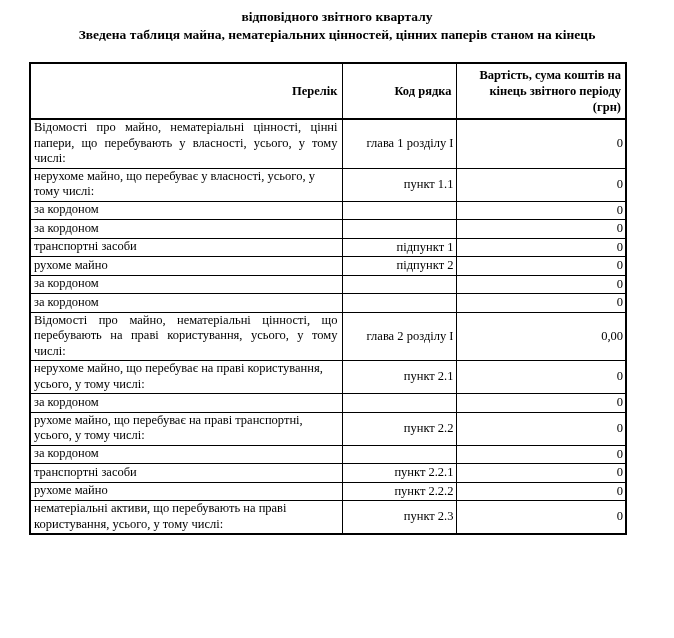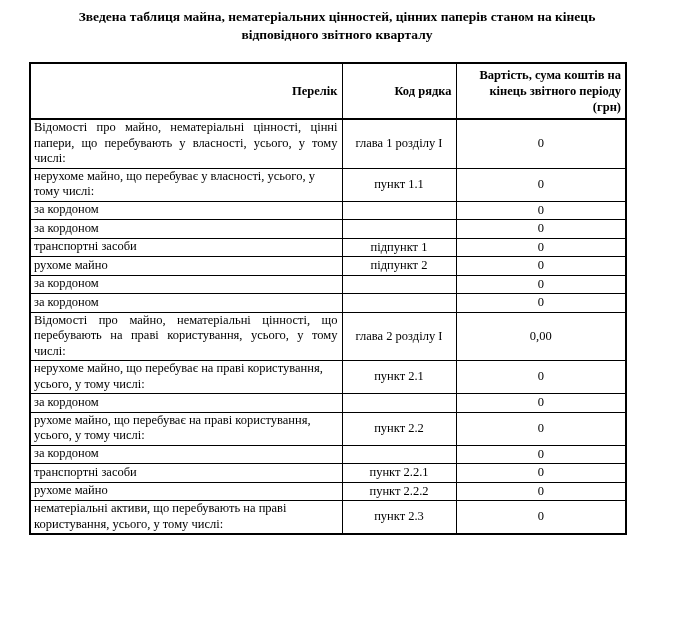--- a/index.html
+++ b/index.html
@@ -48,32 +48,32 @@
   }
   td.label {
     text-align: left;
     padding: 0 4px 1px 3px;
   }
   td.label.justify {
     text-align: justify;
     text-justify: inter-word;
   }
   td.code, td.value {
-    text-align: center;
+    text-align: right;
     padding: 1px 2px;
   }
 </style>
 </head>
 <body>
 
 <div class="page">
 
   <div class="doc-title">
+    <div>відповідного звітного кварталу</div>
     <div>Зведена таблиця майна, нематеріальних цінностей, цінних паперів станом на кінець</div>
-    <div>відповідного звітного кварталу</div>
   </div>
 
   <table class="summary">
     <colgroup>
       <col style="width: 312px">
       <col style="width: 114px">
       <col style="width: 170px">
     </colgroup>
     <thead>
       <tr>
@@ -132,21 +132,21 @@
     <td class="label">нерухоме майно, що перебуває на праві користування, усього, у тому числі:</td>
     <td class="code">пункт 2.1</td>
     <td class="value">0</td>
   </tr>
         <tr>
     <td class="label">за кордоном</td>
     <td class="code"></td>
     <td class="value">0</td>
   </tr>
         <tr>
-    <td class="label">рухоме майно, що перебуває на праві користування, усього, у тому числі:</td>
+    <td class="label">рухоме майно, що перебуває на праві транспортні, усього, у тому числі:</td>
     <td class="code">пункт 2.2</td>
     <td class="value">0</td>
   </tr>
         <tr>
     <td class="label">за кордоном</td>
     <td class="code"></td>
     <td class="value">0</td>
   </tr>
         <tr>
     <td class="label">транспортні засоби</td>

